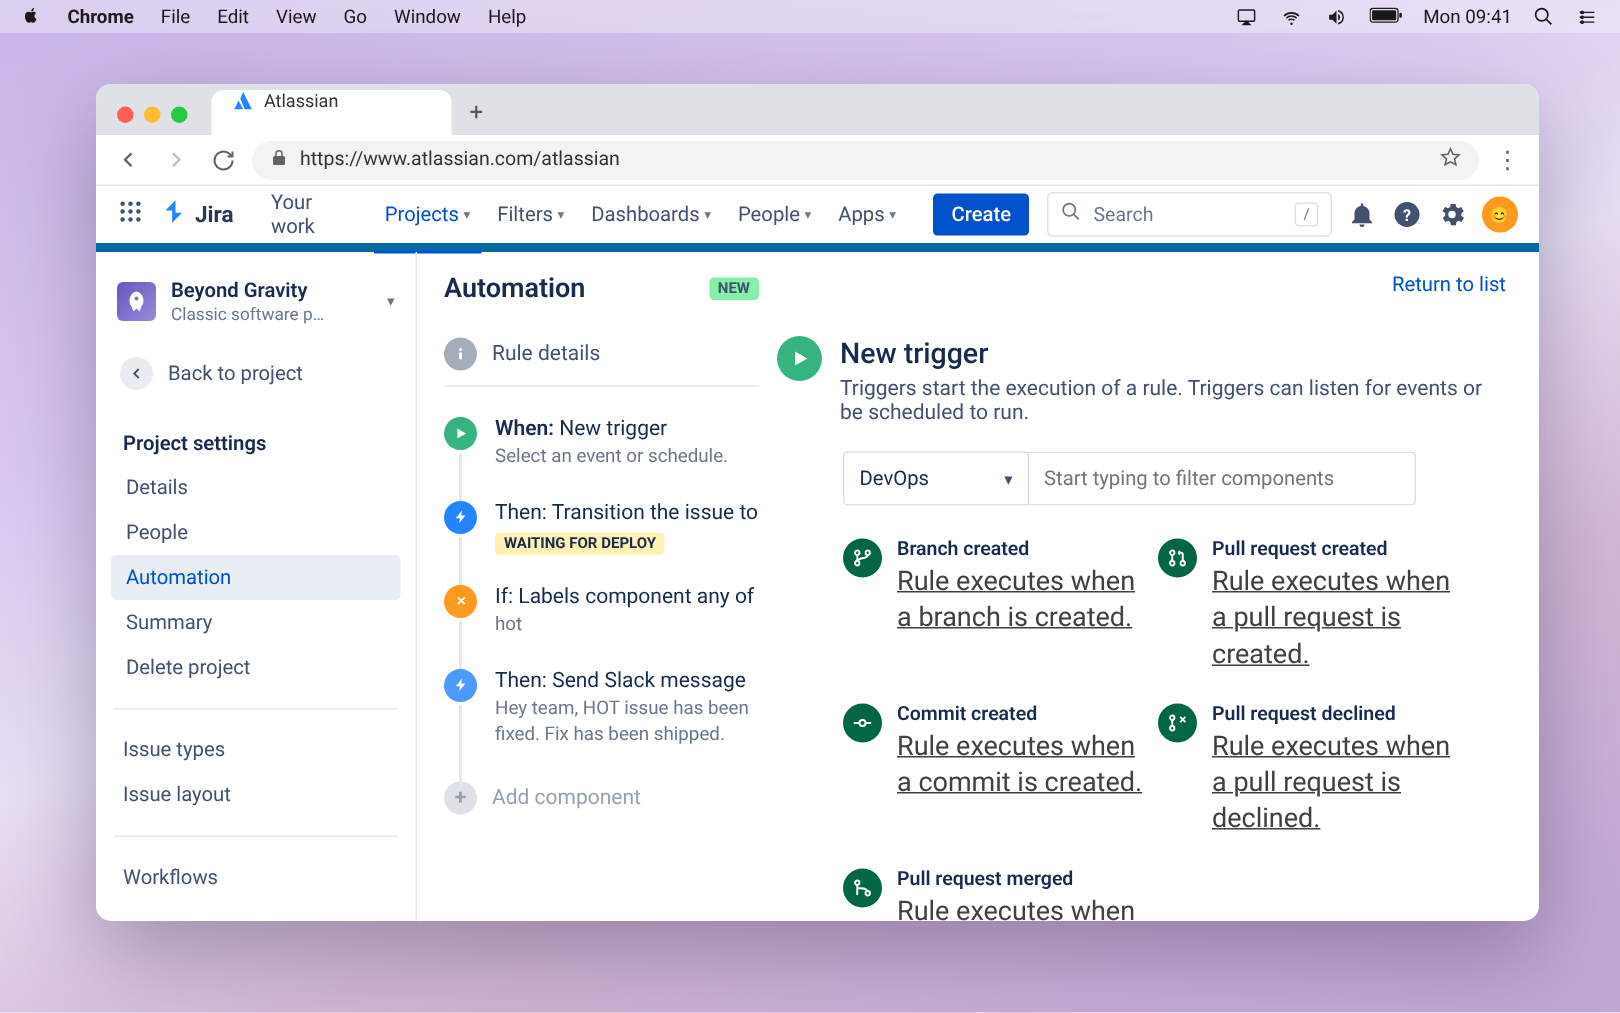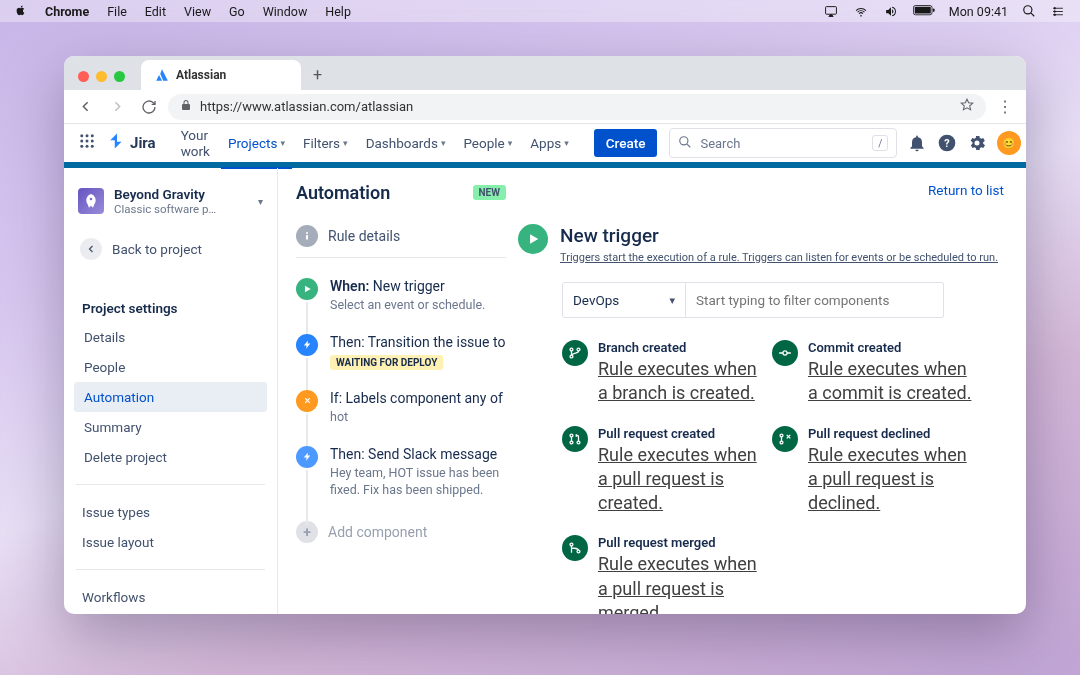--- a/index.html
+++ b/index.html
@@ -11,21 +11,21 @@
   .mac-menu-left .app-name { font-weight: 700; }
   .mac-menu-right { display: flex; gap: 14px; align-items: center; }
   .mac-icon { display: inline-flex; }
 
   
   .browser-window { position: absolute; left: 64px; top: 56px; width: 962px; height: 558px; background: #fff; border-radius: 10px; box-shadow: 0 20px 60px rgba(40,30,70,0.35); overflow: hidden; display: flex; flex-direction: column; }
   .tab-strip { height: 34px; background: #dee1e6; display: flex; align-items: flex-end; padding-left: 10px; }
   .traffic-lights { display: flex; gap: 7px; align-items: center; padding: 0 6px 8px 4px; }
   .tl { width: 11px; height: 11px; border-radius: 50%; }
   .tl-red { background: #ff5f57; } .tl-yellow { background: #febc2e; } .tl-green { background: #28c840; }
-  .tab { background: #fff; height: 30px; border-radius: 8px 8px 0 0; display: flex; align-items: center; padding: 0 14px; font-size: 12px; color: #333; margin-left: 10px; min-width: 160px; gap: 7px; font-weight: bold; }
+  .tab { background: #fff; height: 30px; border-radius: 8px 8px 0 0; display: flex; padding: 0 14px; font-size: 12px; color: #333; margin-left: 10px; min-width: 160px; gap: 7px; }
   .tab-favicon { width: 14px; height: 14px; display: inline-flex; }
   .new-tab { padding: 0 12px 6px; color: #555; font-size: 16px; cursor: pointer; }
 
   .addr-bar { height: 34px; background: #fff; border-bottom: 1px solid #e6e6e6; display: flex; align-items: center; padding: 0 8px; gap: 6px; }
   .nav-btn { width: 26px; height: 26px; display: flex; align-items: center; justify-content: center; border-radius: 50%; color: #5f6368; cursor: pointer; }
   .nav-btn.disabled { color: #c0c0c0; }
   .url-box { flex: 1; height: 26px; background: #f1f3f4; border-radius: 14px; display: flex; align-items: center; padding: 0 12px; font-size: 13px; color: #333; gap: 8px; }
   .url-icon { color: #5f6368; }
   .url-star { margin-left: auto; color: #5f6368; }
   .kebab { width: 26px; text-align: center; color: #5f6368; cursor: pointer; }
@@ -34,35 +34,35 @@
   .jira-app { flex: 1; display: flex; flex-direction: column; overflow: hidden; }
   .jira-header { height: 44px; border-bottom: 6px solid #0369a1; display: flex; align-items: center; padding: 0 14px; gap: 12px; }
   .app-switcher { color: #42526e; cursor: pointer; }
   .jira-logo { display: flex; align-items: center; gap: 4px; font-weight: 700; color: #253858; font-size: 15px; }
   .jira-nav { display: flex; gap: 4px; margin-left: 6px; font-size: 13.5px; color: #42526e; }
   .jira-nav-item { padding: 10px 7px; display: flex; align-items: center; gap: 3px; cursor: pointer; }
   .jira-nav-item.active { color: #0052cc; box-shadow: inset 0 -2px 0 #0052cc; }
   .caret { font-size: 9px; color: #6b778c; }
   .create-btn { background: #0052cc; color: #fff; border: none; padding: 6px 12px; border-radius: 3px; font-size: 13.5px; font-weight: 500; margin-left: 6px; cursor: pointer; }
   .header-right { margin-left: auto; display: flex; align-items: center; gap: 10px; }
-  .search-box { width: 228px; height: 30px; border: 1.5px solid #dfe1e6; border-radius: 4px; display: flex; align-items: center; padding: 0 8px; font-size: 13px; color: #6b778c; gap: 8px; }
+  .search-box { width: 190px; height: 30px; border: 1.5px solid #dfe1e6; border-radius: 4px; display: flex; align-items: center; padding: 0 8px; font-size: 13px; color: #6b778c; gap: 8px; }
   .search-slash { margin-left: auto; border: 1px solid #dfe1e6; border-radius: 3px; width: 16px; height: 16px; display: flex; align-items: center; justify-content: center; font-size: 10px; color: #6b778c; }
   .hdr-icon { color: #42526e; cursor: pointer; display: flex; }
   .avatar { width: 24px; height: 24px; border-radius: 50%; background: #ff991f; display: flex; align-items: center; justify-content: center; font-size: 11px; color: #fff; cursor: pointer; }
 
   .jira-body { flex: 1; display: flex; overflow: hidden; }
   .sidebar { width: 214px; border-right: 1px solid #e6e8eb; padding: 14px 8px; font-size: 13.5px; color: #42526e; overflow-y: auto; }
   .project-card { display: flex; gap: 10px; padding: 4px 6px; align-items: center; }
   .project-avatar { width: 26px; height: 26px; border-radius: 4px; background: linear-gradient(135deg, #6554c0, #998dd9); display: flex; align-items: center; justify-content: center; color: #fff; }
   .project-name { font-weight: 600; color: #172b4d; font-size: 13.5px; }
   .project-type { font-size: 11.5px; color: #6b778c; }
   .project-chevron { margin-left: auto; color: #6b778c; font-size: 10px; }
   .back-link { display: flex; align-items: center; gap: 10px; padding: 10px 8px; margin-top: 8px; cursor: pointer; }
   .back-circle { width: 22px; height: 22px; border-radius: 50%; background: #ebecf0; display: flex; align-items: center; justify-content: center; color: #42526e; }
-  .side-section { margin-top: 24px; padding: 0 2px; }
+  .side-section { margin-top: 12px; padding: 0 2px; }
   .side-heading { font-size: 13.5px; font-weight: 600; color: #172b4d; padding: 6px 8px; }
   .side-item { padding: 7px 10px; border-radius: 3px; cursor: pointer; color: #42526e; }
   .side-item.selected { background: #e9edf4; color: #0052cc; }
   .side-divider { border-top: 1px solid #e6e8eb; margin: 12px 4px; }
 
   .rule-column { width: 240px; padding: 14px 12px 14px 18px; }
   .page-title-row { display: flex; align-items: center; gap: 10px; }
   .page-title { font-size: 18px; font-weight: 600; color: #172b4d; }
   .new-badge { background: #86efac; color: #42526e; font-size: 10px; font-weight: 700; padding: 2px 6px; border-radius: 3px; margin-left: auto; }
   .rule-details-row { display: flex; align-items: center; gap: 10px; margin-top: 22px; color: #42526e; font-size: 14px; padding-bottom: 10px; border-bottom: 1px solid #e6e8eb; }
@@ -80,21 +80,21 @@
   .ic-orange { background: #ff991f; color: #fff; }
   .ic-lightblue { background: #4c9aff; color: #fff; }
   .add-component { display: flex; align-items: center; gap: 10px; margin-top: 22px; color: #97a0af; font-size: 14px; cursor: pointer; padding-left: 0; }
   .add-circle { width: 22px; height: 22px; border-radius: 50%; background: #dfe1e6; display: flex; align-items: center; justify-content: center; color: #97a0af; font-weight: 700; }
 
   .main-panel { flex: 1; padding: 14px 22px 14px 0; overflow-y: auto; }
   .return-link { text-align: right; color: #0052cc; font-size: 13.5px; cursor: pointer; }
   .trigger-header { display: flex; gap: 12px; margin-top: 26px; }
   .play-big { width: 30px; height: 30px; border-radius: 50%; background: #36b37e; display: flex; align-items: center; justify-content: center; color: #fff; flex-shrink: 0; }
   .trigger-title { font-size: 19px; font-weight: 500; color: #172b4d; }
-  .trigger-desc { font-size: 11px; color: #42526e; margin-top: 4px; text-decoration: underline; }
+  .trigger-desc { font-size: 14px; color: #42526e; margin-top: 4px; }
   .filter-row { display: flex; margin-top: 18px; margin-left: 44px; }
   .category-select { width: 124px; height: 36px; border: 1px solid #dfe1e6; border-radius: 3px 0 0 3px; display: flex; align-items: center; padding: 0 10px; font-size: 13.5px; color: #172b4d; justify-content: space-between; cursor: pointer; }
   .filter-input { flex: 1; max-width: 258px; height: 36px; border: 1px solid #dfe1e6; border-left: none; border-radius: 0 3px 3px 0; padding: 0 10px; font-size: 13.5px; color: #6b778c; background: #fff; }
   .triggers-grid { margin-left: 44px; margin-top: 22px; display: grid; grid-template-columns: 200px 200px; column-gap: 10px; row-gap: 20px; }
   .trigger-card { display: flex; gap: 10px; cursor: pointer; }
   .tcard-icon { width: 26px; height: 26px; border-radius: 50%; background: #006644; display: flex; align-items: center; justify-content: center; color: #fff; flex-shrink: 0; }
   .tcard-title { font-size: 13px; font-weight: 600; color: #172b4d; }
   .tcard-desc { font-size: 18px; color: #404040; line-height: 1.35; margin-top: 2px; text-decoration: underline; }
   .cant-find { margin-left: 30px; margin-top: 24px; font-size: 13px; font-weight: 600; color: #172b4d; display: flex; align-items: center; gap: 6px; cursor: pointer; }
   .cant-find .chev { font-size: 11px; color: #42526e; }
@@ -412,41 +412,41 @@
                 </svg>
               </div>
             <div>
                 <div class="tcard-title">Branch created</div>
                 <div class="tcard-desc">Rule executes when a branch is created.</div>
               </div>
           </div>
           <div class="trigger-card">
             <div class="tcard-icon">
                 <svg width="14" height="14" viewBox="0 0 24 24" fill="none" stroke="#fff" stroke-width="2.2">
-                  <circle cx="12" cy="12" r="3.5"></circle>
-                  <path d="M2 12h6.5M15.5 12H22"></path>
-                </svg>
-              </div>
-            <div>
-                <div class="tcard-title">Commit created</div>
-                <div class="tcard-desc">Rule executes when a commit is created.</div>
-              </div>
-          </div>
-          <div class="trigger-card">
-            <div class="tcard-icon">
-                <svg width="14" height="14" viewBox="0 0 24 24" fill="none" stroke="#fff" stroke-width="2.2">
                   <circle cx="6" cy="6" r="2.5"></circle>
                   <circle cx="6" cy="18" r="2.5"></circle>
                   <circle cx="18" cy="18" r="2.5"></circle>
                   <path d="M6 8.5v7M13 6h3a2 2 0 012 2v7.5M13 6l2-2M13 6l2 2"></path>
                 </svg>
               </div>
             <div>
                 <div class="tcard-title">Pull request created</div>
                 <div class="tcard-desc">Rule executes when a pull request is created.</div>
+              </div>
+          </div>
+          <div class="trigger-card">
+            <div class="tcard-icon">
+                <svg width="14" height="14" viewBox="0 0 24 24" fill="none" stroke="#fff" stroke-width="2.2">
+                  <circle cx="12" cy="12" r="3.5"></circle>
+                  <path d="M2 12h6.5M15.5 12H22"></path>
+                </svg>
+              </div>
+            <div>
+                <div class="tcard-title">Commit created</div>
+                <div class="tcard-desc">Rule executes when a commit is created.</div>
               </div>
           </div>
           <div class="trigger-card">
             <div class="tcard-icon">
                 <svg width="14" height="14" viewBox="0 0 24 24" fill="none" stroke="#fff" stroke-width="2.2">
                   <circle cx="6" cy="6" r="2.5"></circle>
                   <circle cx="6" cy="18" r="2.5"></circle>
                   <path d="M6 8.5v7M15 5l6 6M21 5l-6 6"></path>
                 </svg>
               </div>

